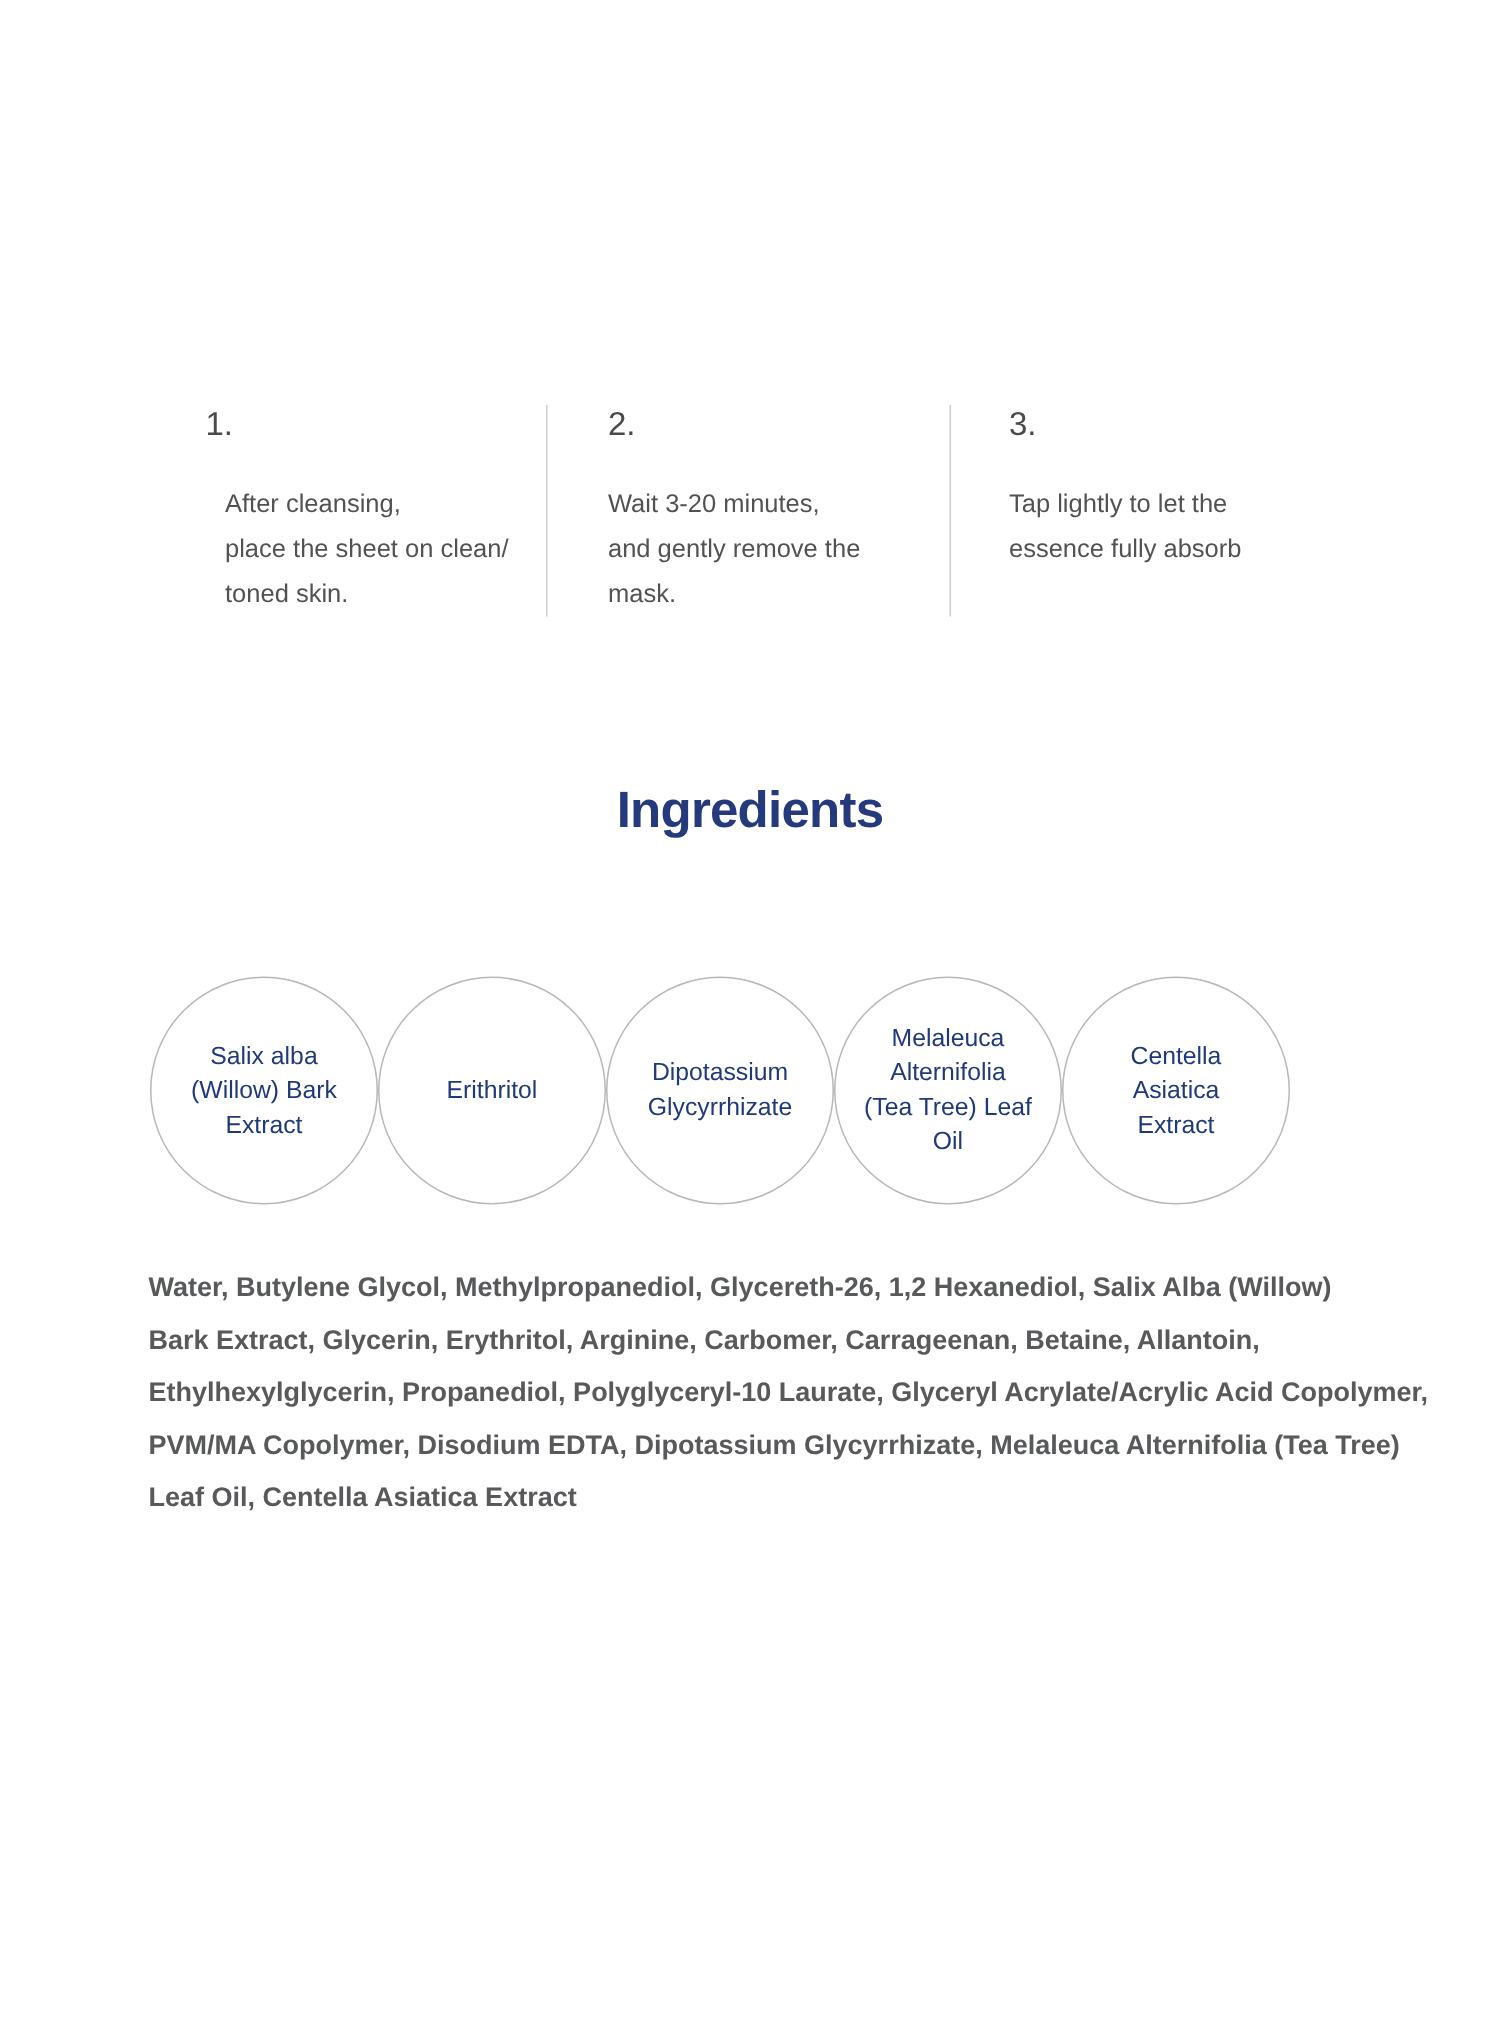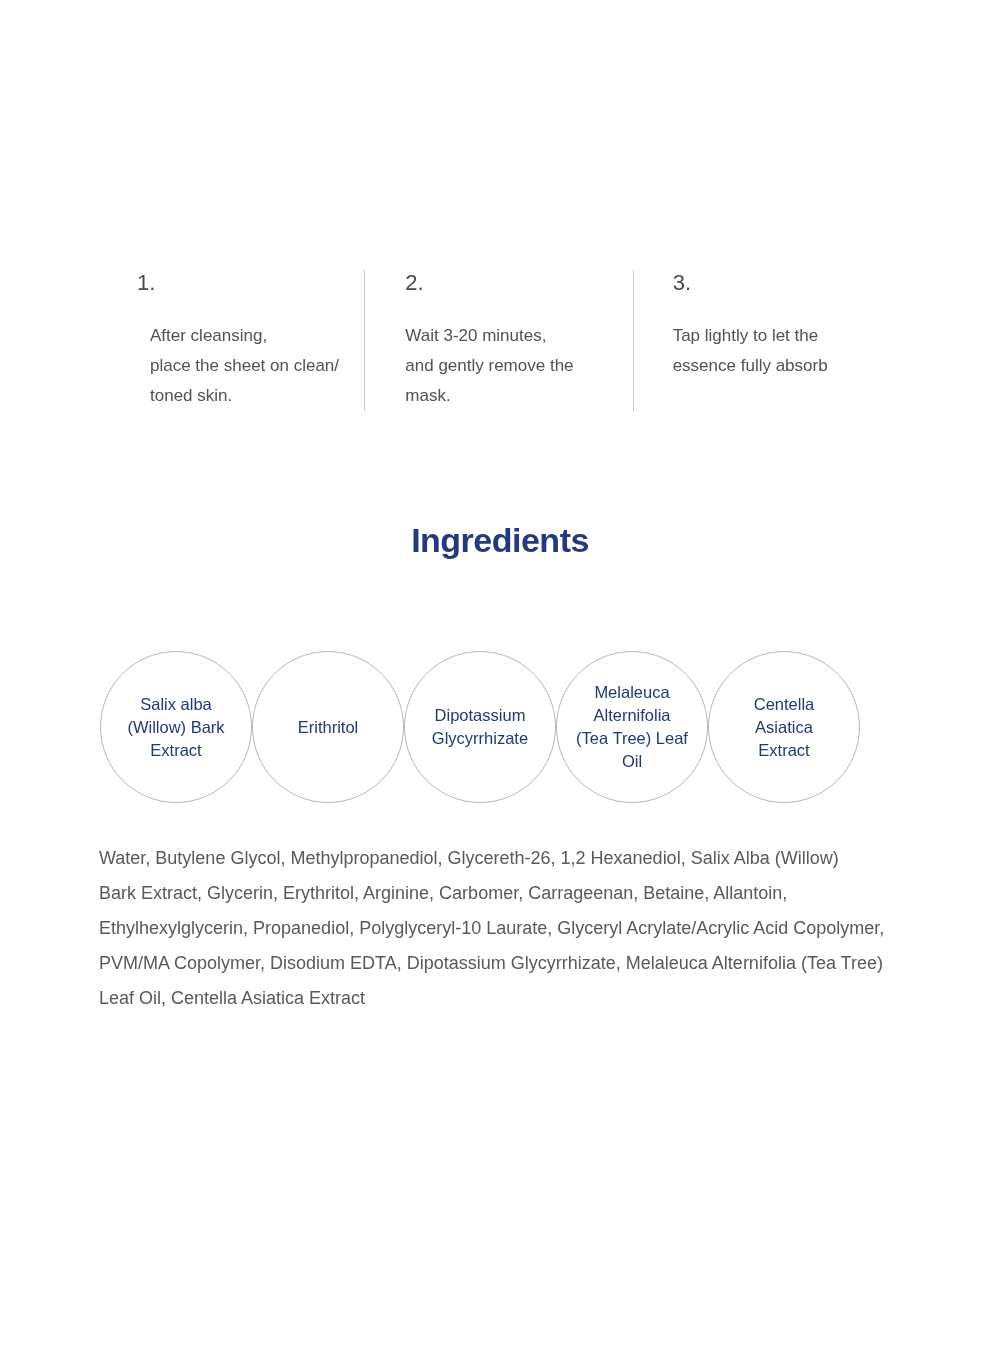--- a/index.html
+++ b/index.html
@@ -77,20 +77,21 @@
     line-height: 23px;
     color: #20397b;
     white-space: pre-line;
   }
   .full-list {
     margin: 38px 0 0 99px;
     font-size: 18px;
     line-height: 35px;
     color: #58595b;
     white-space: pre;
+    font-weight: bold;
   }
 </style>
 </head>
 <body>
 
 <div class="page">
 
 
 
   <div class="steps">

